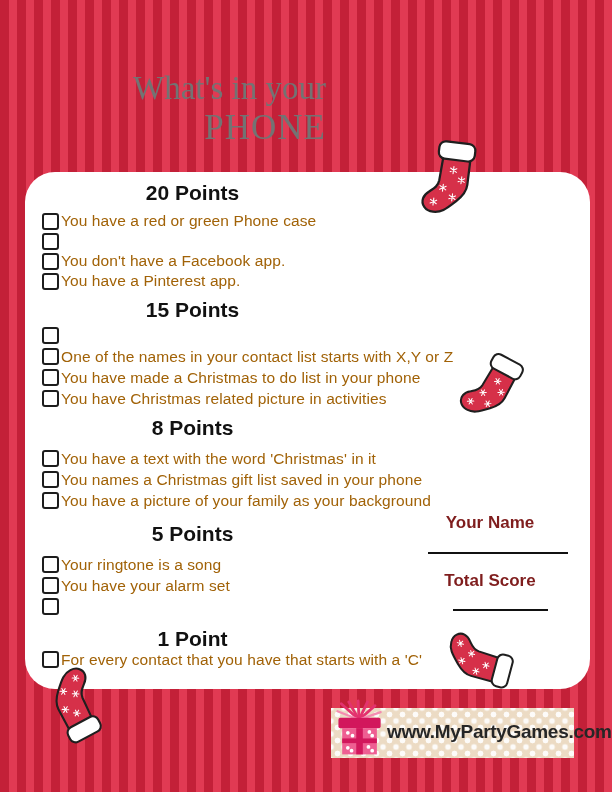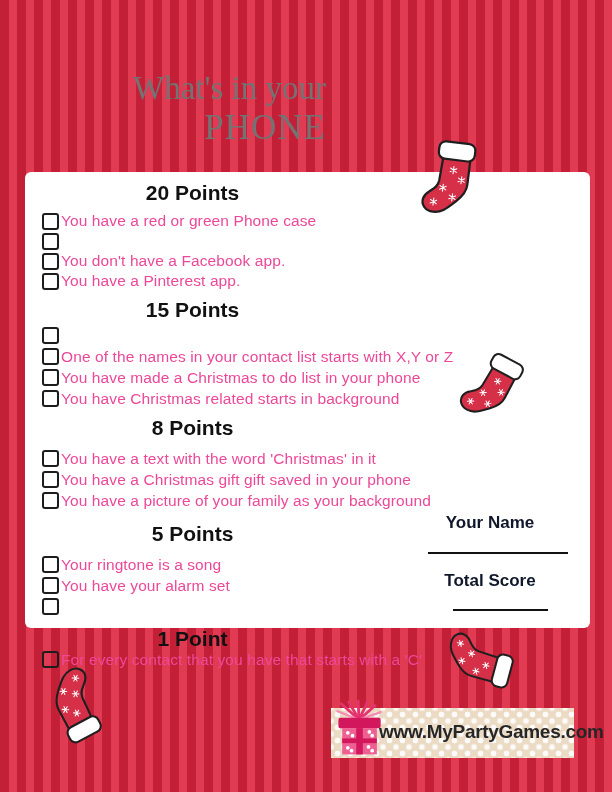--- a/index.html
+++ b/index.html
@@ -17,64 +17,64 @@
   .title {
     position:absolute; left:26px; top:68px; width:300px;
     text-align:right; z-index:1;
     font-family:"Liberation Serif", serif;
     color:#737373; line-height:40px;
   }
   .title .l1 { font-size:33px; }
   .title .l2 { font-size:35px; letter-spacing:1px; }
   .card {
     position:absolute; left:25px; top:172px;
-    width:565px; height:456px;
-    background:#ffffff; border-radius:6px; z-index:2;
+    width:565px; height:517px;
+    background:#ffffff; border-radius:30px; z-index:2;
   }
   .section { position:absolute; left:0; width:565px; }
   .sec20 { top:9px; }   .sec15 { top:126px; }
   .sec10 { top:244px; } .sec5  { top:350px; }
   .sec1  { top:455px; }
   .section h2 {
     width:335px; text-align:center;
     font-size:21px; line-height:23px; font-weight:bold; color:#111;
   }
   .rows { padding-left:17px; }
   .sec20 .rows { margin-top:7px; } .sec15 .rows { margin-top:4px; }
   .sec10 .rows { margin-top:9px; } .sec5  .rows { margin-top:9px; }
   .sec1  .rows { margin-top:-1px; }
   .row { display:flex; align-items:center; height:21px; }
   .sec20 .row { height:20px; }
   .cb {
     flex:0 0 17px; width:17px; height:17px;
     border:2px solid #1d1d1d; border-radius:3px;
     margin-right:2px; background:transparent;
   }
-  .itext { font-size:15.5px; letter-spacing:0.1px; white-space:nowrap; color:#ec4899; }
+  .itext { font-size:15.5px; letter-spacing:0.1px; white-space:nowrap; color:#a16207; }
   .score-panel { position:absolute; left:385px; top:341px; width:160px; z-index:3; }
   .score-panel .lbl {
     display:block; width:160px; text-align:center;
-    font-size:17px; font-weight:bold; color:#0f172a;
+    font-size:17px; font-weight:bold; color:#7f1d1d;
   }
   .score-panel .lbl.name  { position:absolute; top:0; }
   .score-panel .lbl.score { position:absolute; top:58px; }
   .fill-line { position:absolute; border-bottom:2px solid #111; height:0; }
   .line-name  { top:39px; left:18px; width:140px; }
   .line-score { top:96px; left:43px; width:95px; }
   .banner {
     position:absolute; left:331px; top:708px; width:243px; height:50px; z-index:4;
     background-color:#ecdbc4;
     background-image:
       radial-gradient(circle, rgba(255,255,255,0.9) 2.6px, rgba(255,255,255,0) 3.2px),
       radial-gradient(circle, rgba(255,255,255,0.9) 2.6px, rgba(255,255,255,0) 3.2px);
     background-size:13px 13px, 13px 13px;
     background-position:0 0, 6.5px 6.5px;
   }
   .banner .wm-text {
-    position:absolute; left:48px; top:0; height:48px; width:185px;
+    position:absolute; left:56px; top:0; height:48px; width:185px;
     display:flex; align-items:center;
     font-size:19px; font-weight:bold; letter-spacing:-0.3px; color:#262626;
     white-space:nowrap;
   }
   .gift { position:absolute; left:-1px; top:-9px; width:60px; height:62px; }
   .stocking { position:absolute; z-index:5; }
   .st1 { left:423px; top:138px; width:62px;  transform:rotate(7deg); }
   .st2 { left:468px; top:352px; width:56px;  transform:rotate(28deg); }
   .st3 { left:452px; top:630px; width:56px;  transform:rotate(105deg); }
   .st4 { left:44px;  top:672px; width:58px;  transform:rotate(152deg); }
@@ -137,35 +137,35 @@
       <div class="row">
         <span class="cb"></span>
         <span class="itext">One of the names in your contact list starts with X,Y or Z</span>
       </div>
       <div class="row">
         <span class="cb"></span>
         <span class="itext">You have made a Christmas to do list in your phone</span>
       </div>
       <div class="row">
         <span class="cb"></span>
-        <span class="itext">You have Christmas related starts in background</span>
+        <span class="itext">You have Christmas related picture in activities</span>
       </div>
     </div>
   </div>
 
   <div class="section sec10">
     <h2>8 Points</h2>
     <div class="rows">
       <div class="row">
         <span class="cb"></span>
         <span class="itext">You have a text with the word 'Christmas' in it</span>
       </div>
       <div class="row">
         <span class="cb"></span>
-        <span class="itext">You have a Christmas gift gift saved in your phone</span>
+        <span class="itext">You names a Christmas gift list saved in your phone</span>
       </div>
       <div class="row">
         <span class="cb"></span>
         <span class="itext">You have a picture of your family as your background</span>
       </div>
     </div>
   </div>
 
   <div class="section sec5">
     <h2>5 Points</h2>

